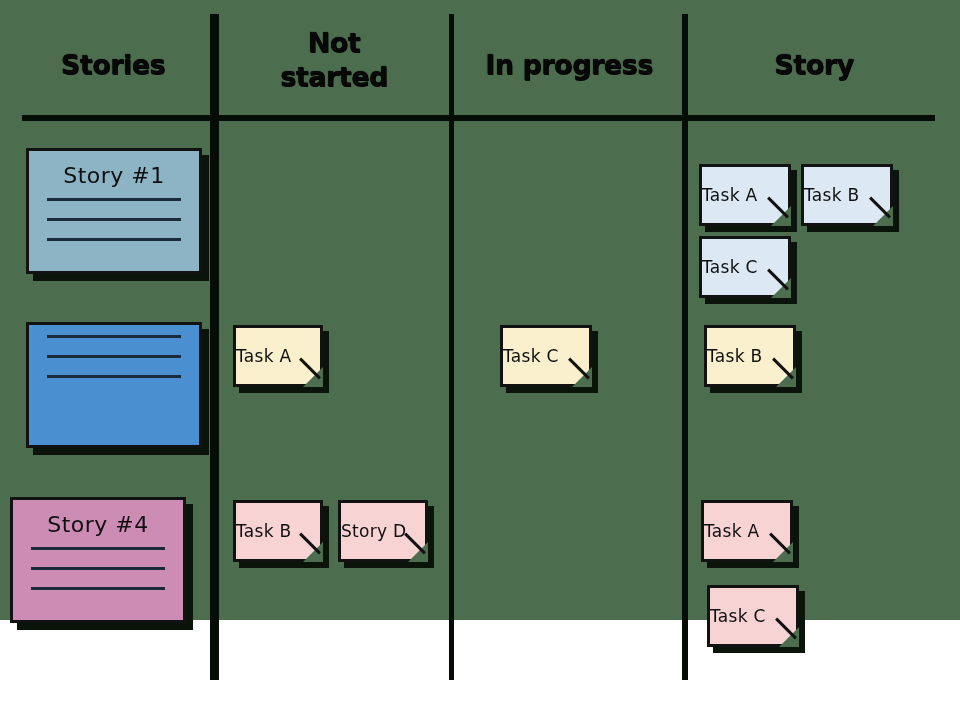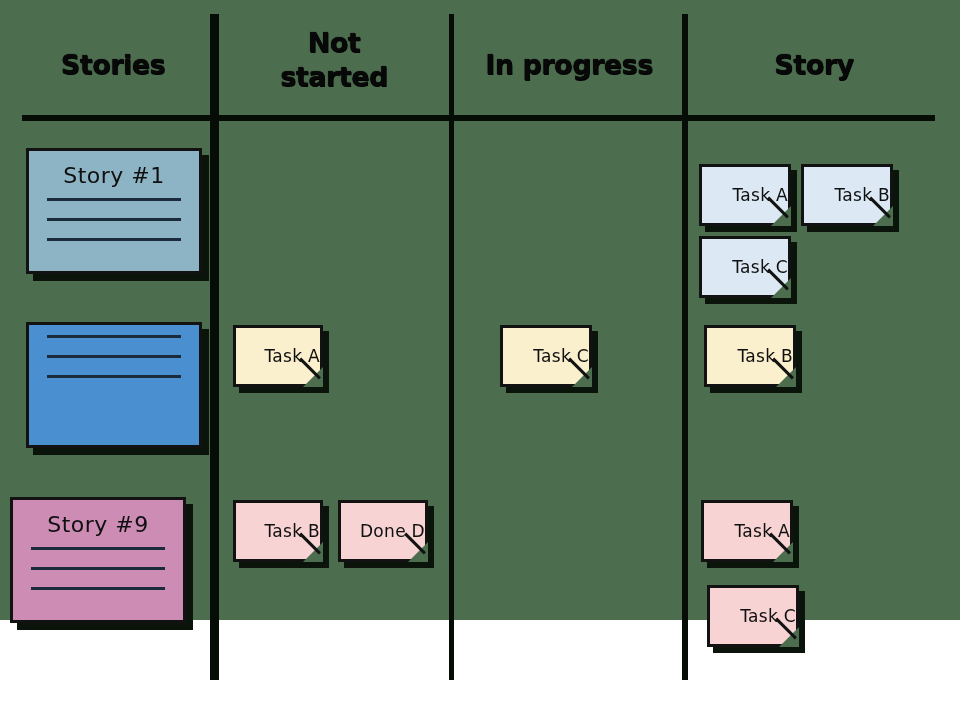--- a/index.html
+++ b/index.html
@@ -67,21 +67,21 @@
   }
 
   
   .task-card {
     position: absolute;
     border: 3px solid #121212;
     box-sizing: border-box;
     box-shadow: 6px 6px 0 0 #0b140b;
     display: flex;
     align-items: center;
-    justify-content: flex-end;
+    justify-content: flex-start;
   }
   .task-label {
     color: #101010;
     font-size: 17px;
     font-family: "DejaVu Sans", sans-serif;
     letter-spacing: 0.3px;
     position: relative;
     z-index: 2;
   }
   .task-card .fold-tri {
@@ -143,42 +143,42 @@
 
   <div class="story-card" style="left:26px; top:322px; width:176px; height:126px; background:#4a90d0;">
     <div class="story-lines">
       <div class="story-line"></div>
       <div class="story-line"></div>
       <div class="story-line"></div>
     </div>
   </div>
 
   <div class="story-card" style="left:10px; top:497px; width:176px; height:126px; background:#cc8cb4;">
-    <div class="story-title">Story #9</div>
+    <div class="story-title">Story #4</div>
     <div class="story-lines">
       <div class="story-line"></div>
       <div class="story-line"></div>
       <div class="story-line"></div>
     </div>
   </div>
 
   <div class="task-card" style="left:233px; top:325px; width:90px; height:62px; background:#faf0cd;">
     <span class="task-label">Task A</span>
     <span class="fold-tri"></span>
     <span class="fold-line"></span>
   </div>
 
   <div class="task-card" style="left:233px; top:500px; width:90px; height:62px; background:#f7d3d3;">
     <span class="task-label">Task B</span>
     <span class="fold-tri"></span>
     <span class="fold-line"></span>
   </div>
 
   <div class="task-card" style="left:338px; top:500px; width:90px; height:62px; background:#f7d3d3;">
-    <span class="task-label">Done D</span>
+    <span class="task-label">Story D</span>
     <span class="fold-tri"></span>
     <span class="fold-line"></span>
   </div>
 
   <div class="task-card" style="left:500px; top:325px; width:92px; height:62px; background:#faf0cd;">
     <span class="task-label">Task C</span>
     <span class="fold-tri"></span>
     <span class="fold-line"></span>
   </div>
 

